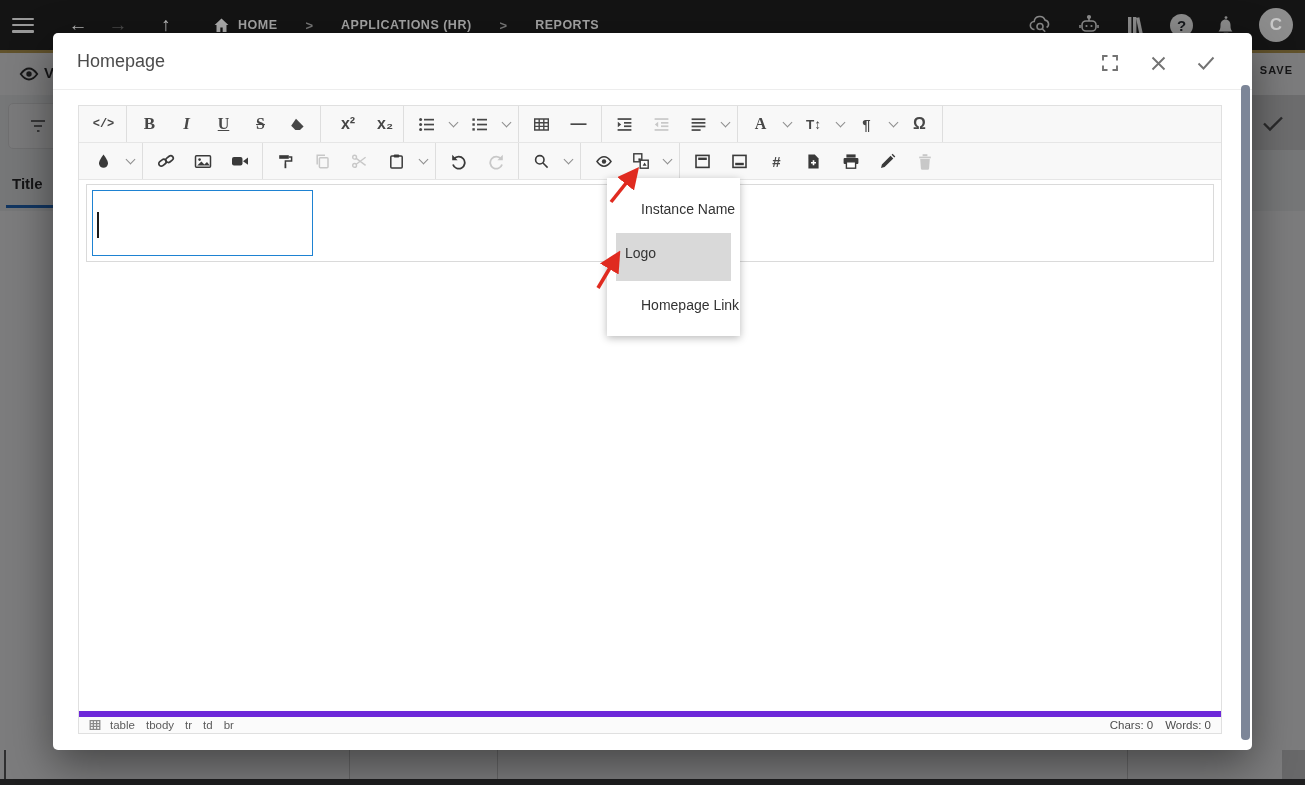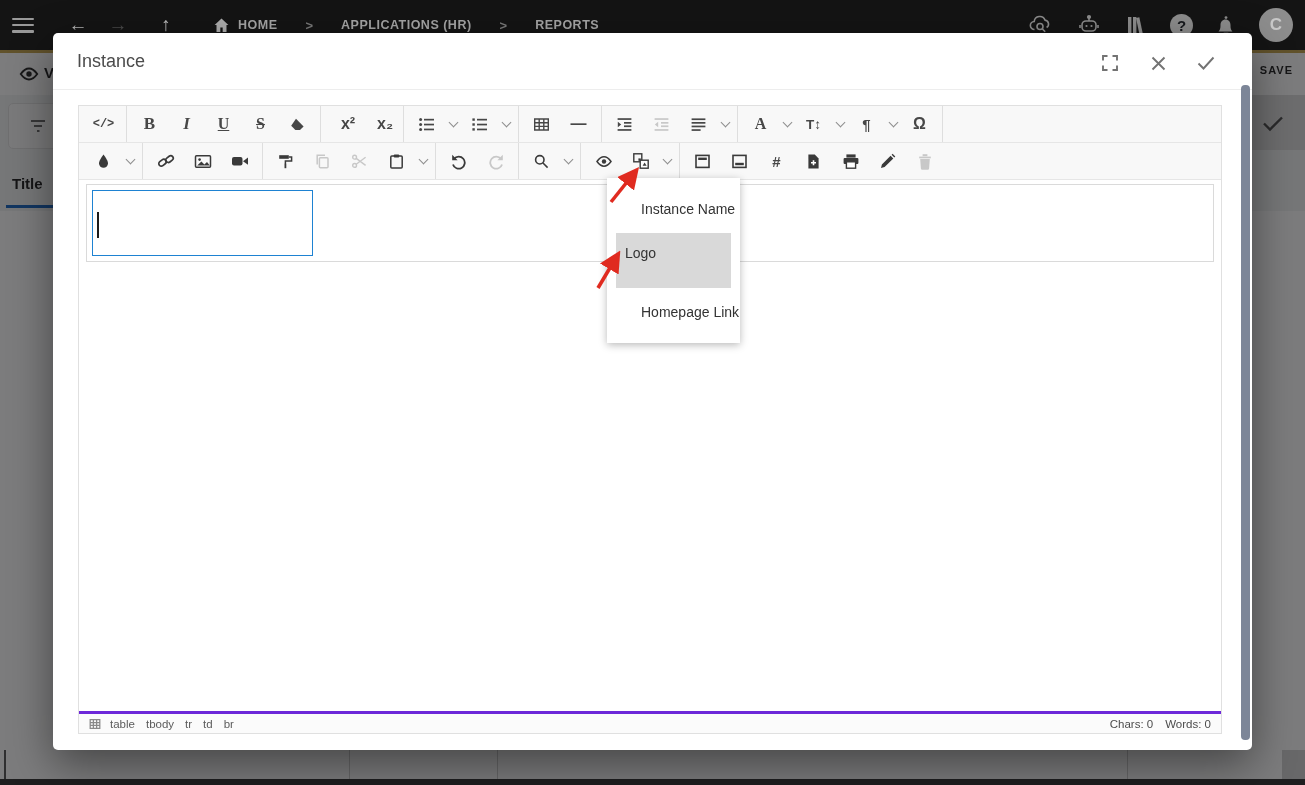--- a/index.html
+++ b/index.html
@@ -66,29 +66,29 @@
   .gT { font-size:13.5px; font-weight:bold; }
   .gpar { font-size:15px; font-weight:bold; }
   .gom { font-size:16px; font-weight:bold; }
   .ghash { font-size:15px; font-weight:bold; }
 
   .content { position:relative; height:531px; background:#fff; }
   .ed-table { position:absolute; left:7px; top:4px; width:1128px; height:78px; border:1px solid #dadada; }
   .ed-cell-sel { position:absolute; left:5px; top:5px; width:221px; height:66px; border:1.5px solid #1e82d2; background:#fff; }
   .caret { position:absolute; left:4px; top:21px; width:1.5px; height:26px; background:#1b1b1b; }
 
-  .statusbar { display:flex; align-items:center; height:22px; background:#fbfbfb; border-top:3px solid #6d28d9; padding:0 10px; font-size:11.5px; color:#5c5c5c; }
+  .statusbar { display:flex; align-items:center; height:22px; background:#fbfbfb; border-top:6px solid #6d28d9; padding:0 10px; font-size:11.5px; color:#5c5c5c; }
   .path-item { margin-right:11px; cursor:pointer; }
   .counts { margin-left:auto; display:flex; gap:12px; color:#4c4c4c; }
 
   
   .dropdown { position:absolute; left:607px; top:178px; width:133px; background:#fff;
     box-shadow:0 2px 8px rgba(0,0,0,.28); z-index:30; padding:9px 0; }
   .dd-item { height:44px; line-height:44px; padding-left:34px; font-size:14px; color:#333; cursor:pointer; white-space:nowrap; }
-  .dd-item.hl { background:#d9d9d9; margin:2px 9px; padding-left:9px; height:55px; line-height:40px; }
+  .dd-item.hl { background:#d9d9d9; margin:2px 9px; padding-left:9px; height:48px; line-height:40px; }
 
   .arrows { position:absolute; left:0; top:0; z-index:50; pointer-events:none; }
   svg { display:block; }
 </style>
 </head>
 <body>
 
 <div class="stage">
 
   <div class="nav">
@@ -191,21 +191,21 @@
     <div class="bg-col" style="left:497px"></div>
     <div class="bg-col" style="left:1127px"></div>
     <div class="bg-rightblk"></div>
     <div class="bg-leftedge"></div>
     <div class="bg-bottom"></div>
   </div>
   <div class="overlay"></div>
 
   <div class="modal">
     <div class="m-header">
-      <div class="m-title">Instance</div>
+      <div class="m-title">Homepage</div>
       <div class="m-hbtn" style="left:1046px">
         <svg width="18" height="18" viewBox="0 0 18 18" fill="none" stroke="#737373" stroke-width="1.9">
             <path d="M2 6.5V2h4.5M11.5 2H16v4.5M16 11.5V16h-4.5M6.5 16H2v-4.5"></path>
           </svg>
       </div>
       <div class="m-hbtn" style="left:1094px">
         <svg width="17" height="17" viewBox="0 0 17 17" fill="none" stroke="#737373" stroke-width="1.9">
             <path d="M2.5 2.5l12 12M14.5 2.5l-12 12"></path>
           </svg>
       </div>

